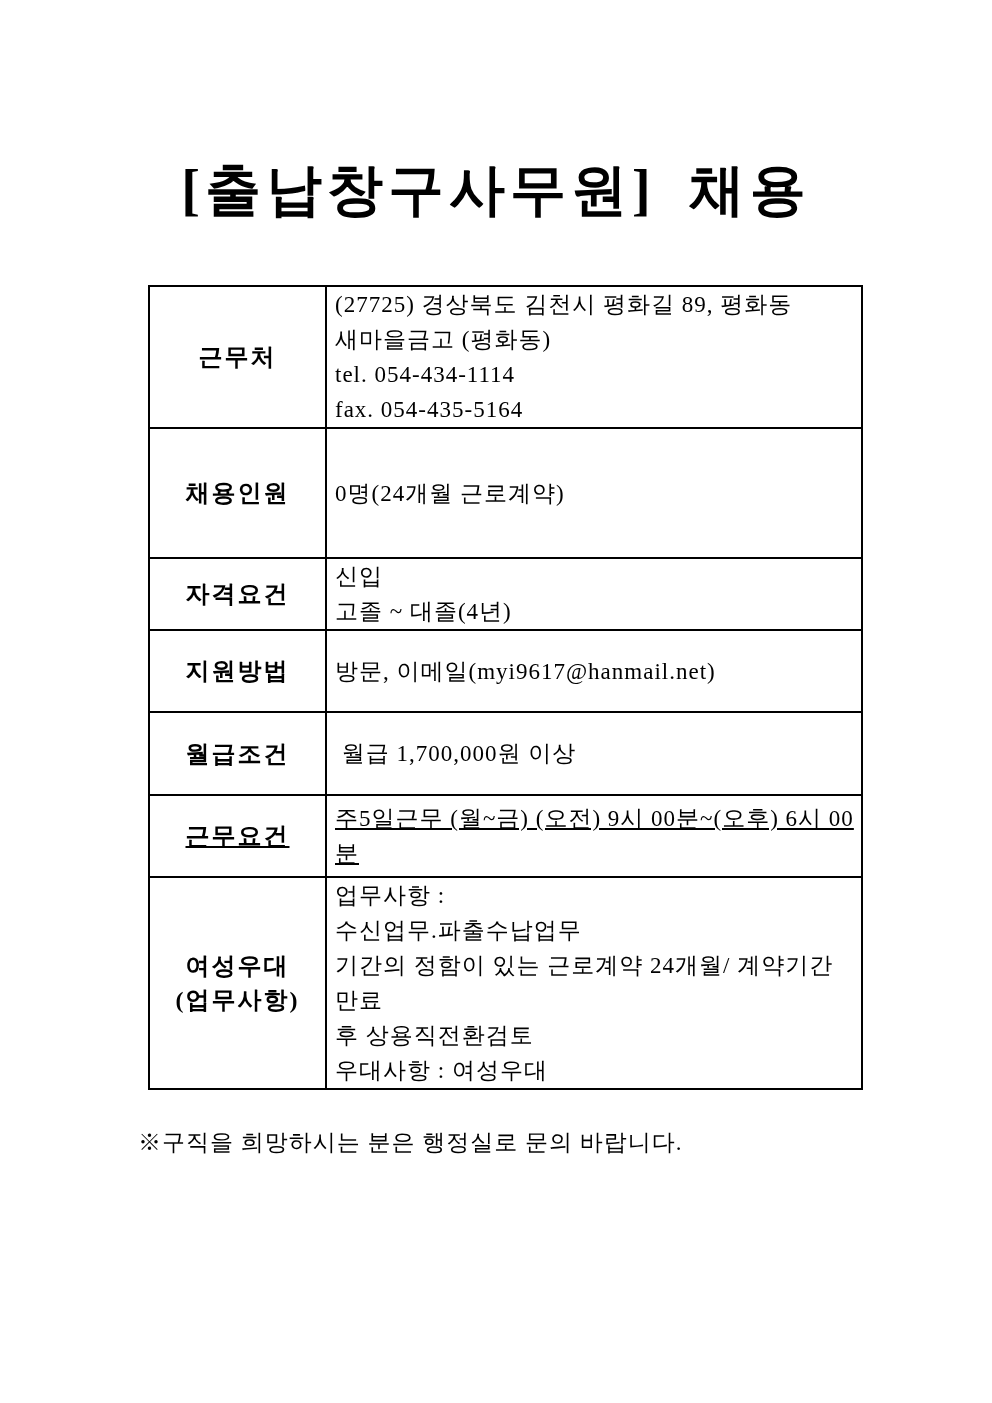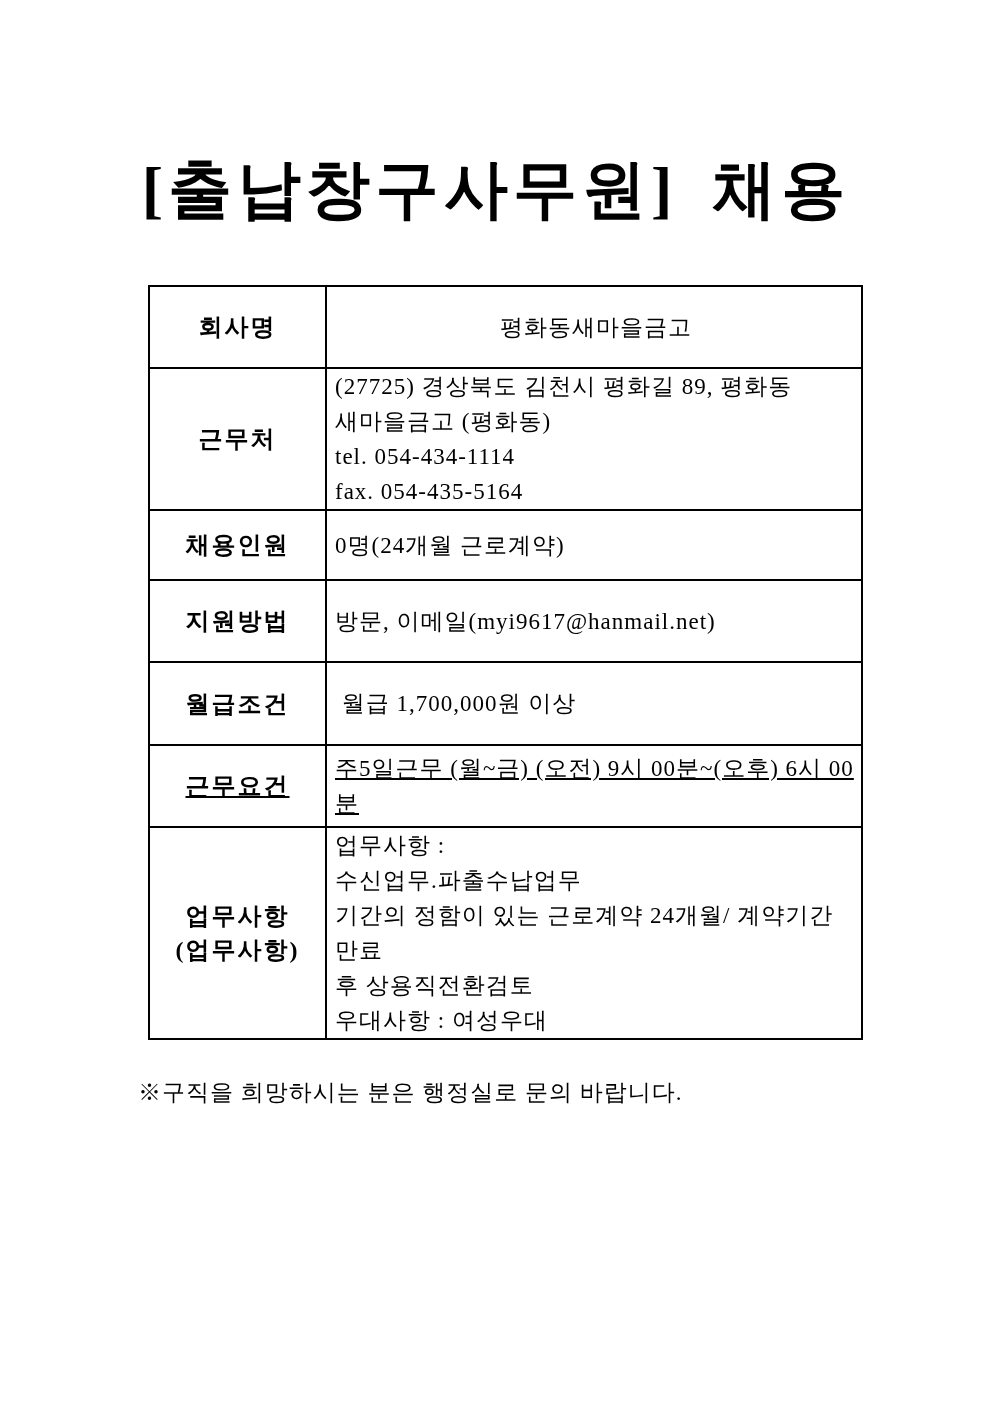--- a/index.html
+++ b/index.html
@@ -13,21 +13,21 @@
     position: relative;
     width: 992px;
     height: 1403px;
     background: #ffffff;
     overflow: hidden;
   }
   .title {
     margin: 0;
     padding-top: 150px;
     text-align: center;
-    font-size: 64px;
+    font-size: 56px;
     line-height: 80px;
     font-weight: bold;
     letter-spacing: 5px;
     word-spacing: 14px;
     white-space: pre;
   }
   table.job-table {
     border-collapse: collapse;
     table-layout: fixed;
     margin: 55px 0 0 148px;
@@ -86,43 +86,44 @@
   <h1 class="title">[출납창구사무원] 채용</h1>
 
   <table class="job-table">
     <colgroup>
       <col class="c-label">
       <col class="c-value">
     </colgroup>
     <tbody>
         <tr>
           <th>
-            <div>회사명</div>
-          </th>
-          <td class="center">
-            <div class="line">평화동새마을금고</div>
-          </td>
-        </tr>
-        <tr>
-          <th>
             <div>근무처</div>
           </th>
           <td>
             <div class="line">(27725) 경상북도 김천시 평화길 89, 평화동</div>
             <div class="line">새마을금고 (평화동)</div>
             <div class="line">tel. 054-434-1114</div>
             <div class="line">fax. 054-435-5164</div>
           </td>
         </tr>
         <tr>
           <th>
             <div>채용인원</div>
           </th>
           <td>
             <div class="line">0명(24개월 근로계약)</div>
+          </td>
+        </tr>
+        <tr>
+          <th>
+            <div>자격요건</div>
+          </th>
+          <td>
+            <div class="line">신입</div>
+            <div class="line">고졸 ~ 대졸(4년)</div>
           </td>
         </tr>
         <tr>
           <th>
             <div>지원방법</div>
           </th>
           <td>
             <div class="line">방문, 이메일(myi9617@hanmail.net)</div>
           </td>
         </tr>
@@ -137,21 +138,21 @@
         <tr>
           <th>
             <div>근무요건</div>
           </th>
           <td>
             <div class="line">주5일근무 (월~금) (오전) 9시 00분~(오후) 6시 00분</div>
           </td>
         </tr>
         <tr>
           <th>
-            <div>업무사항</div>
+            <div>여성우대</div>
             <div>(업무사항)</div>
           </th>
           <td>
             <div class="line">업무사항 :</div>
             <div class="line">수신업무.파출수납업무</div>
             <div class="line">기간의 정함이 있는 근로계약 24개월/ 계약기간 만료</div>
             <div class="line">후 상용직전환검토</div>
             <div class="line">우대사항 : 여성우대</div>
           </td>
         </tr>

